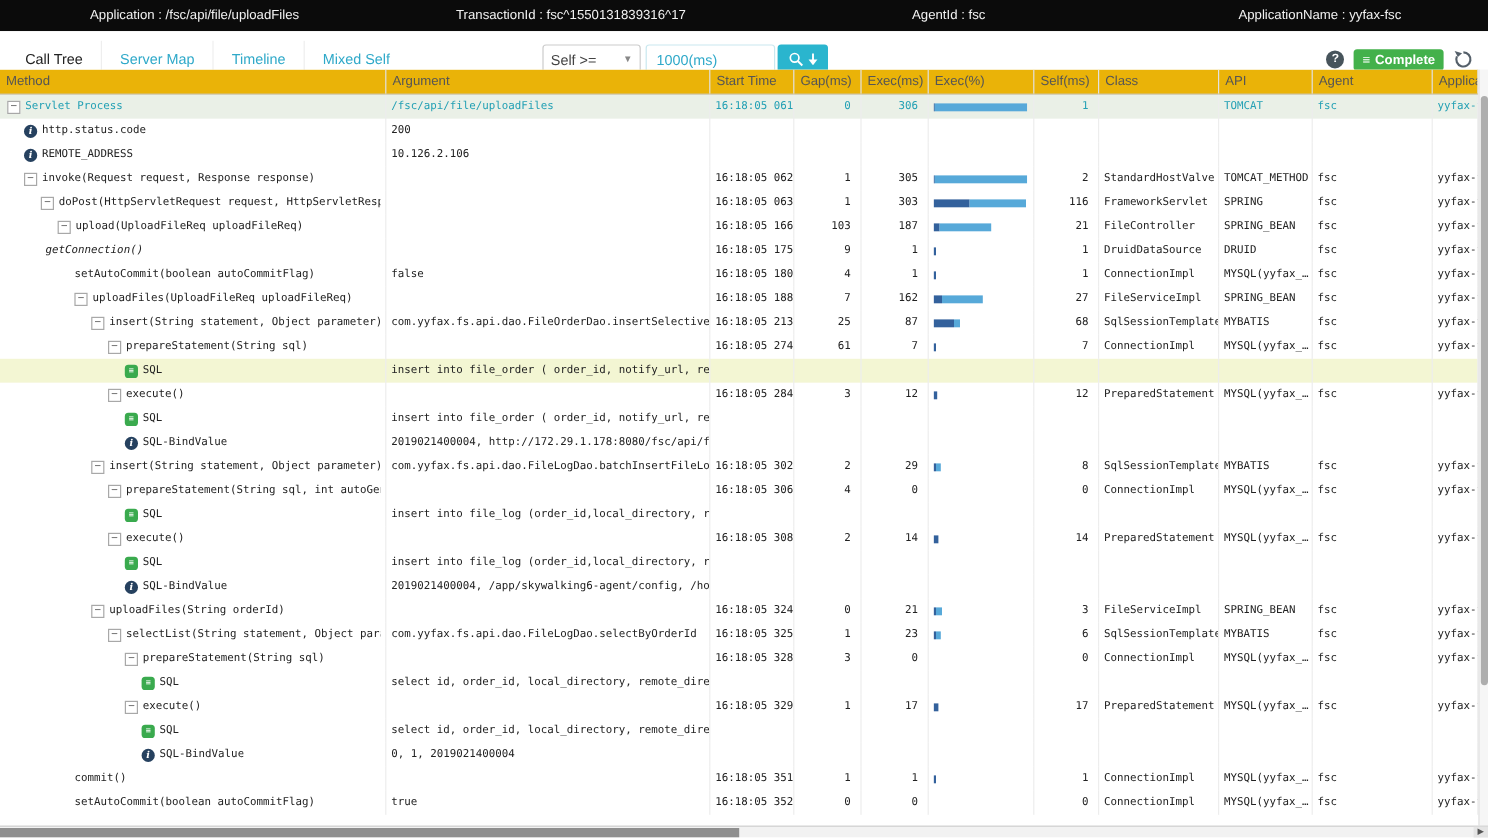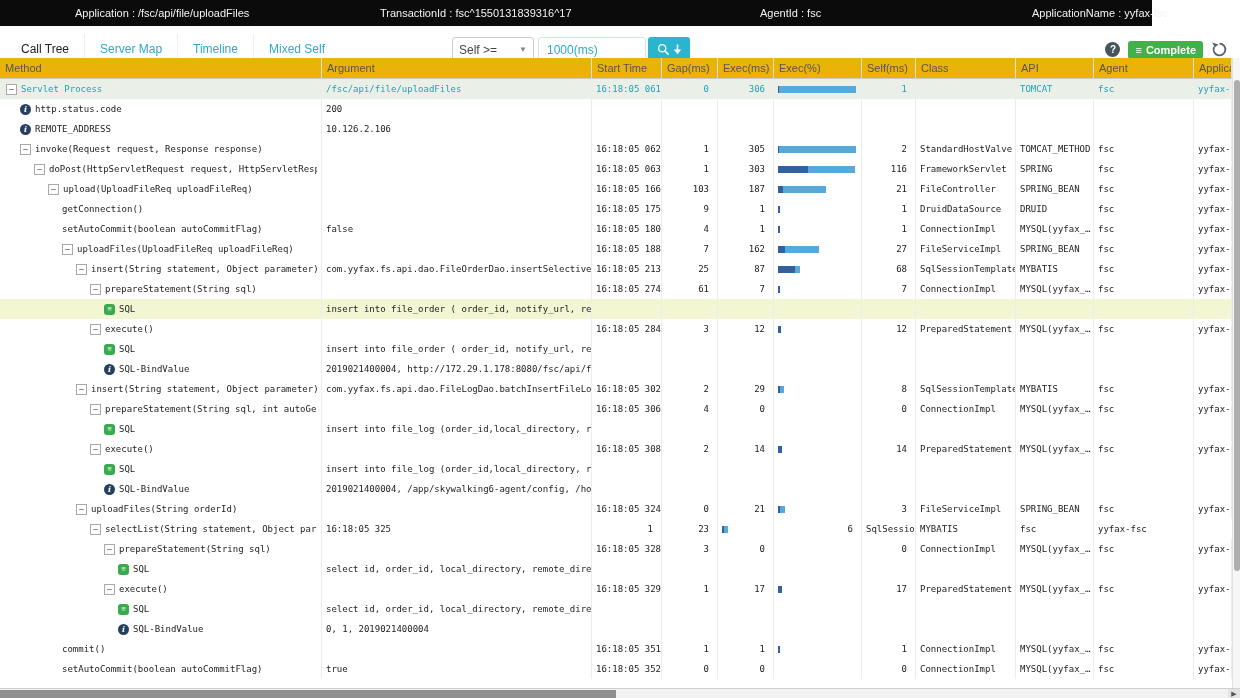--- a/index.html
+++ b/index.html
@@ -1,21 +1,21 @@
 <!DOCTYPE html>
 <html><head>
 <meta charset="utf-8">
 <style>
   * { margin:0; padding:0; box-sizing:border-box; }
   html,body { width:1240px; height:698px; overflow:hidden; background:#fff;
     font-family:"Liberation Sans",sans-serif; }
   .page { position:relative; width:1240px; height:698px; }
 
   
-  .topbar { position:absolute; top:0; left:0; width:1152px; height:26px; background:#0b0b0b; }
+  .topbar { position:absolute; top:0; left:0; width:1240px; height:26px; background:#0b0b0b; }
   .topbar .item { position:absolute; top:0; line-height:26px; font-size:11px; color:#f2f2f2; white-space:nowrap; }
 
   
   .toolbar { position:absolute; top:26px; left:0; width:1240px; height:48px; background:#fff;
     border-bottom:1px solid #d6d6d6; display:flex; align-items:center; }
   .tabs { display:flex; height:100%; align-items:center; margin-left:6px; }
   .tab { padding:0 15px; font-size:12px; line-height:31px; color:#2fa9c9; cursor:pointer; border-left:1px solid #eee; }
   .tab:first-child { border-left:none; }
   .tab.active { color:#222; }
   .filtergroup { display:flex; align-items:center; margin-left:112px; height:26px; }
@@ -252,21 +252,21 @@
               <span class="bseg light" style="width: 42.3137px;"></span>
             </span>
           </div>
           <div class="td num">21</div>
           <div class="td ">FileController</div>
           <div class="td ">SPRING_BEAN</div>
           <div class="td ">fsc</div>
           <div class="td ">yyfax-fsc</div>
         </div>
         <div class="tr">
-          <div class="td method" style="padding-left: 62px;">
+          <div class="td method" style="padding-left: 38px; font-style: italic;">
             <span class="mtext">getConnection()</span>
           </div>
           <div class="td "></div>
           <div class="td ">16:18:05 175</div>
           <div class="td num">9</div>
           <div class="td num">1</div>
           <div class="td barcell">
             <span class="barw">
               <span class="bseg dark" style="width: 1.5px;"></span>
               <span class="bseg light" style="width: 0px;"></span>
@@ -555,20 +555,21 @@
           <div class="td ">FileServiceImpl</div>
           <div class="td ">SPRING_BEAN</div>
           <div class="td ">fsc</div>
           <div class="td ">yyfax-fsc</div>
         </div>
         <div class="tr">
           <div class="td method" style="padding-left: 90px;">
             <span class="ic-collapse">−</span>
             <span class="mtext">selectList(String statement, Object parameter)</span>
           </div>
+          <div class="td ">com.yyfax.fs.api.dao.FileLogDao.selectByOrderId</div>
           <div class="td ">16:18:05 325</div>
           <div class="td num">1</div>
           <div class="td num">23</div>
           <div class="td barcell">
             <span class="barw">
               <span class="bseg dark" style="width: 1.52941px;"></span>
               <span class="bseg light" style="width: 4.33333px;"></span>
             </span>
           </div>
           <div class="td num">6</div>

